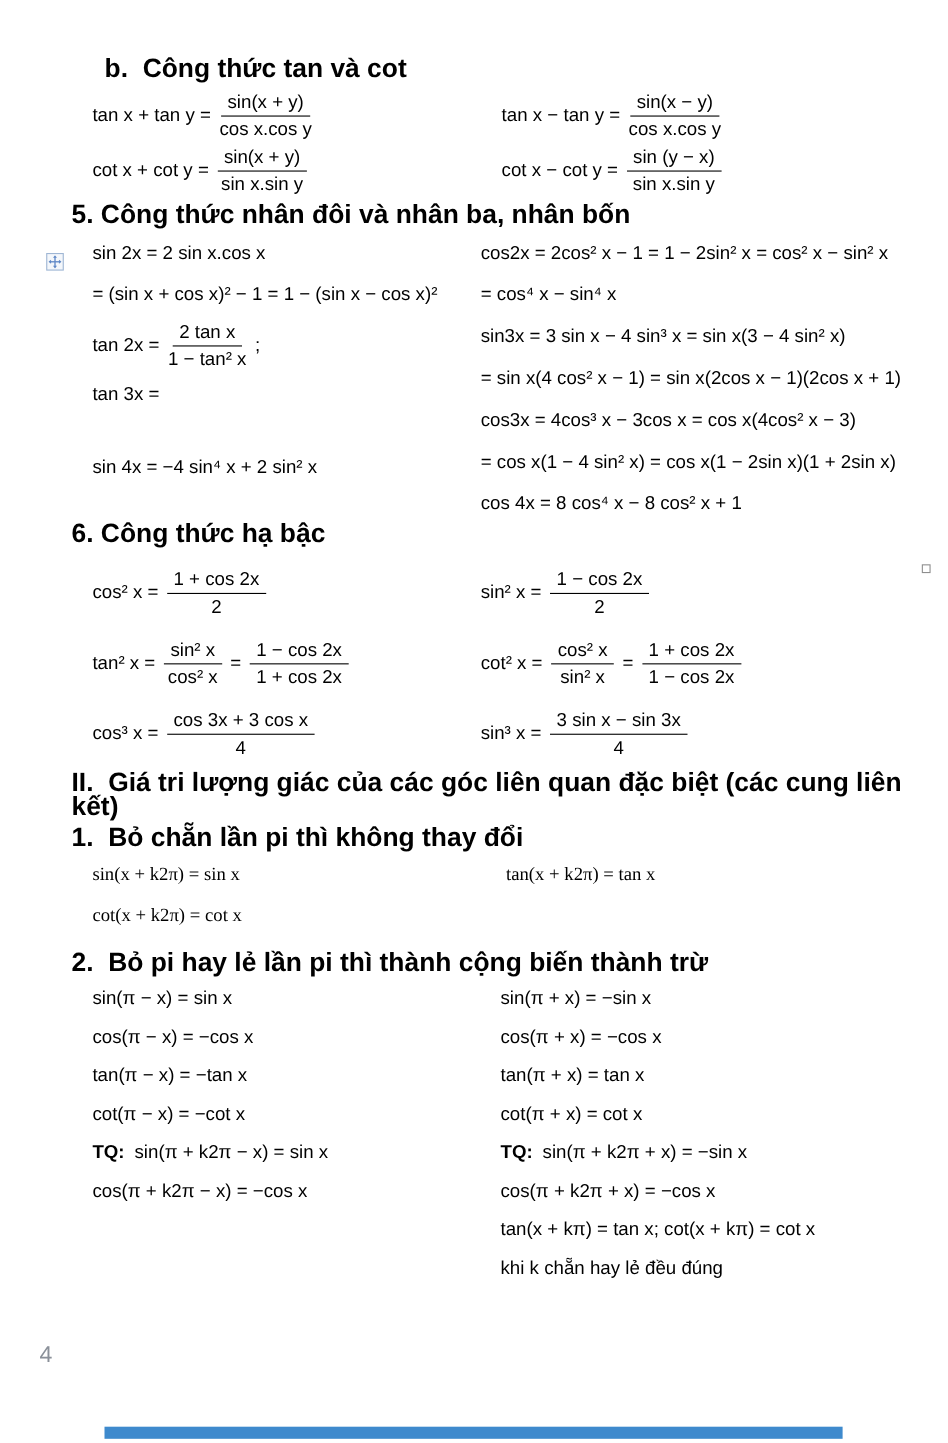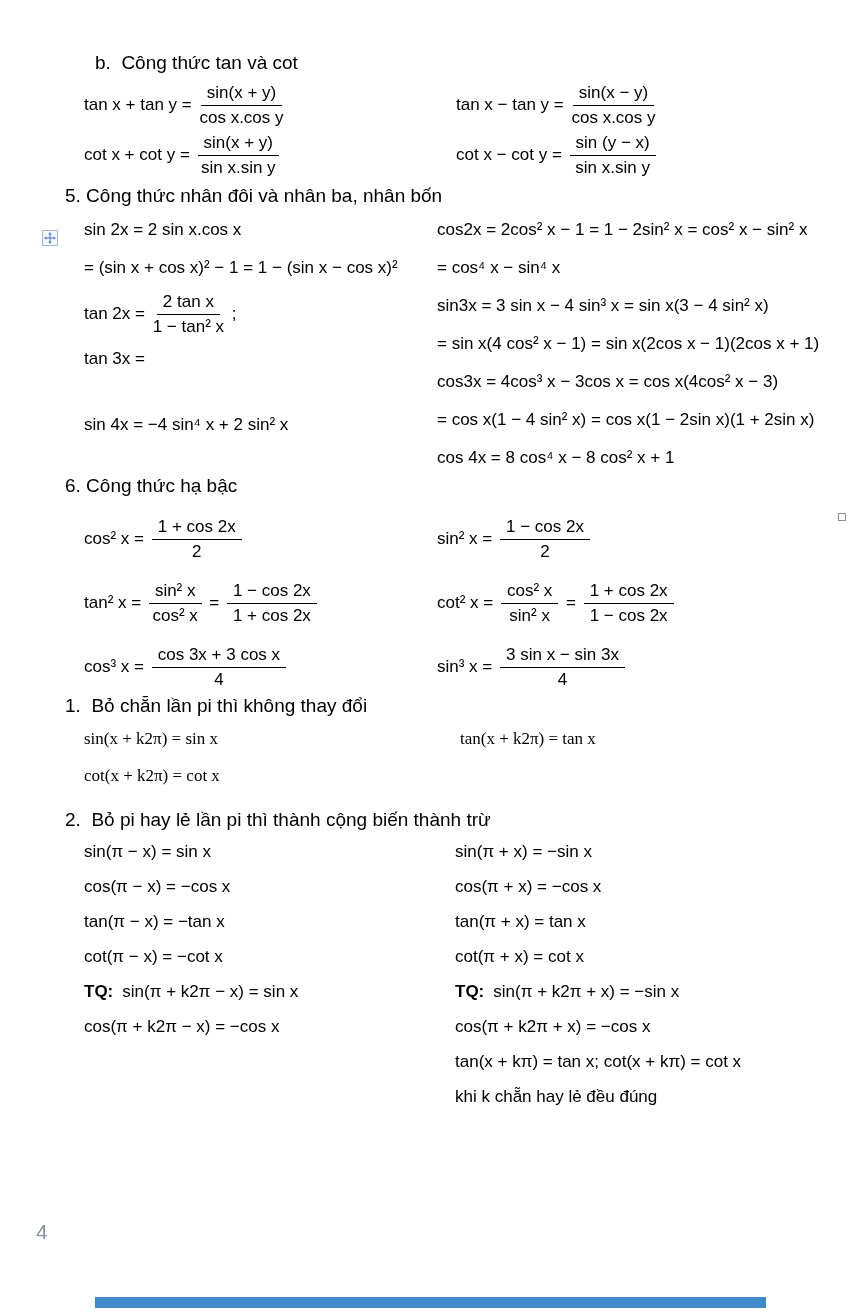--- a/index.html
+++ b/index.html
@@ -4,21 +4,21 @@
 <style>
   html,body{margin:0;padding:0;}
   body{
     width:862px;height:1312px;position:relative;overflow:hidden;
     background:#ffffff;color:#000;
     font-family:"Liberation Sans","DejaVu Sans",sans-serif;
     font-size:17px;
   }
   .page{position:absolute;inset:0;padding:52px 28px 0 65px;box-sizing:border-box;}
 
-  .hd{font-weight:normal;font-size:19px;line-height:22px;white-space:pre-wrap;}
+  .hd{font-weight:bold;font-size:24px;line-height:22px;white-space:pre-wrap;}
   .hd-b{margin-left:30px;margin-bottom:8px;}
   .hd-5{margin-top:8px;}
   .hd-6{margin-top:2px;}
   .hd-II{margin-top:12px;}
   .hd-s1{margin-top:6px;}
   .hd-s2{margin-top:18px;}
 
   .fline{display:flex;align-items:center;min-height:30px;white-space:pre;}
   .fbody{display:inline-flex;align-items:center;white-space:pre;}
   .tx{white-space:pre;}
@@ -120,20 +120,21 @@
     <div class="row">
       <div class="colL fline"><span class="tx">tan² x = </span><span class="frac"><span class="num">sin² x</span><span class="den">cos² x</span></span><span class="tx"> = </span><span class="frac"><span class="num">1 − cos 2x</span><span class="den">1 + cos 2x</span></span></div>
       <div class="colR fline"><span class="tx">cot² x = </span><span class="frac"><span class="num">cos² x</span><span class="den">sin² x</span></span><span class="tx"> = </span><span class="frac"><span class="num">1 + cos 2x</span><span class="den">1 − cos 2x</span></span></div>
     </div>
     <div class="row">
       <div class="colL fline"><span class="tx">cos³ x = </span><span class="frac"><span class="num">cos 3x + 3 cos x</span><span class="den">4</span></span></div>
       <div class="colR fline"><span class="tx">sin³ x = </span><span class="frac"><span class="num">3 sin x − sin 3x</span><span class="den">4</span></span></div>
     </div>
   </div>
 
+  <div class="hd hd-II">II.  Giá tri lượng giác của các góc liên quan đặc biệt (các cung liên kết)</div>
 
   <div class="sub1">
     <div class="hd hd-s1">1.  Bỏ chẵn lần pi thì không thay đổi</div>
     <div class="row">
       <div class="colL fline"><span class="tx">sin(x + k2π) = sin x</span></div>
       <div class="colR fline"><span class="tx">tan(x + k2π) = tan x</span></div>
     </div>
     <div class="row">
       <div class="colR fline"><span class="tx">cot(x + k2π) = cot x</span></div>
     </div>

